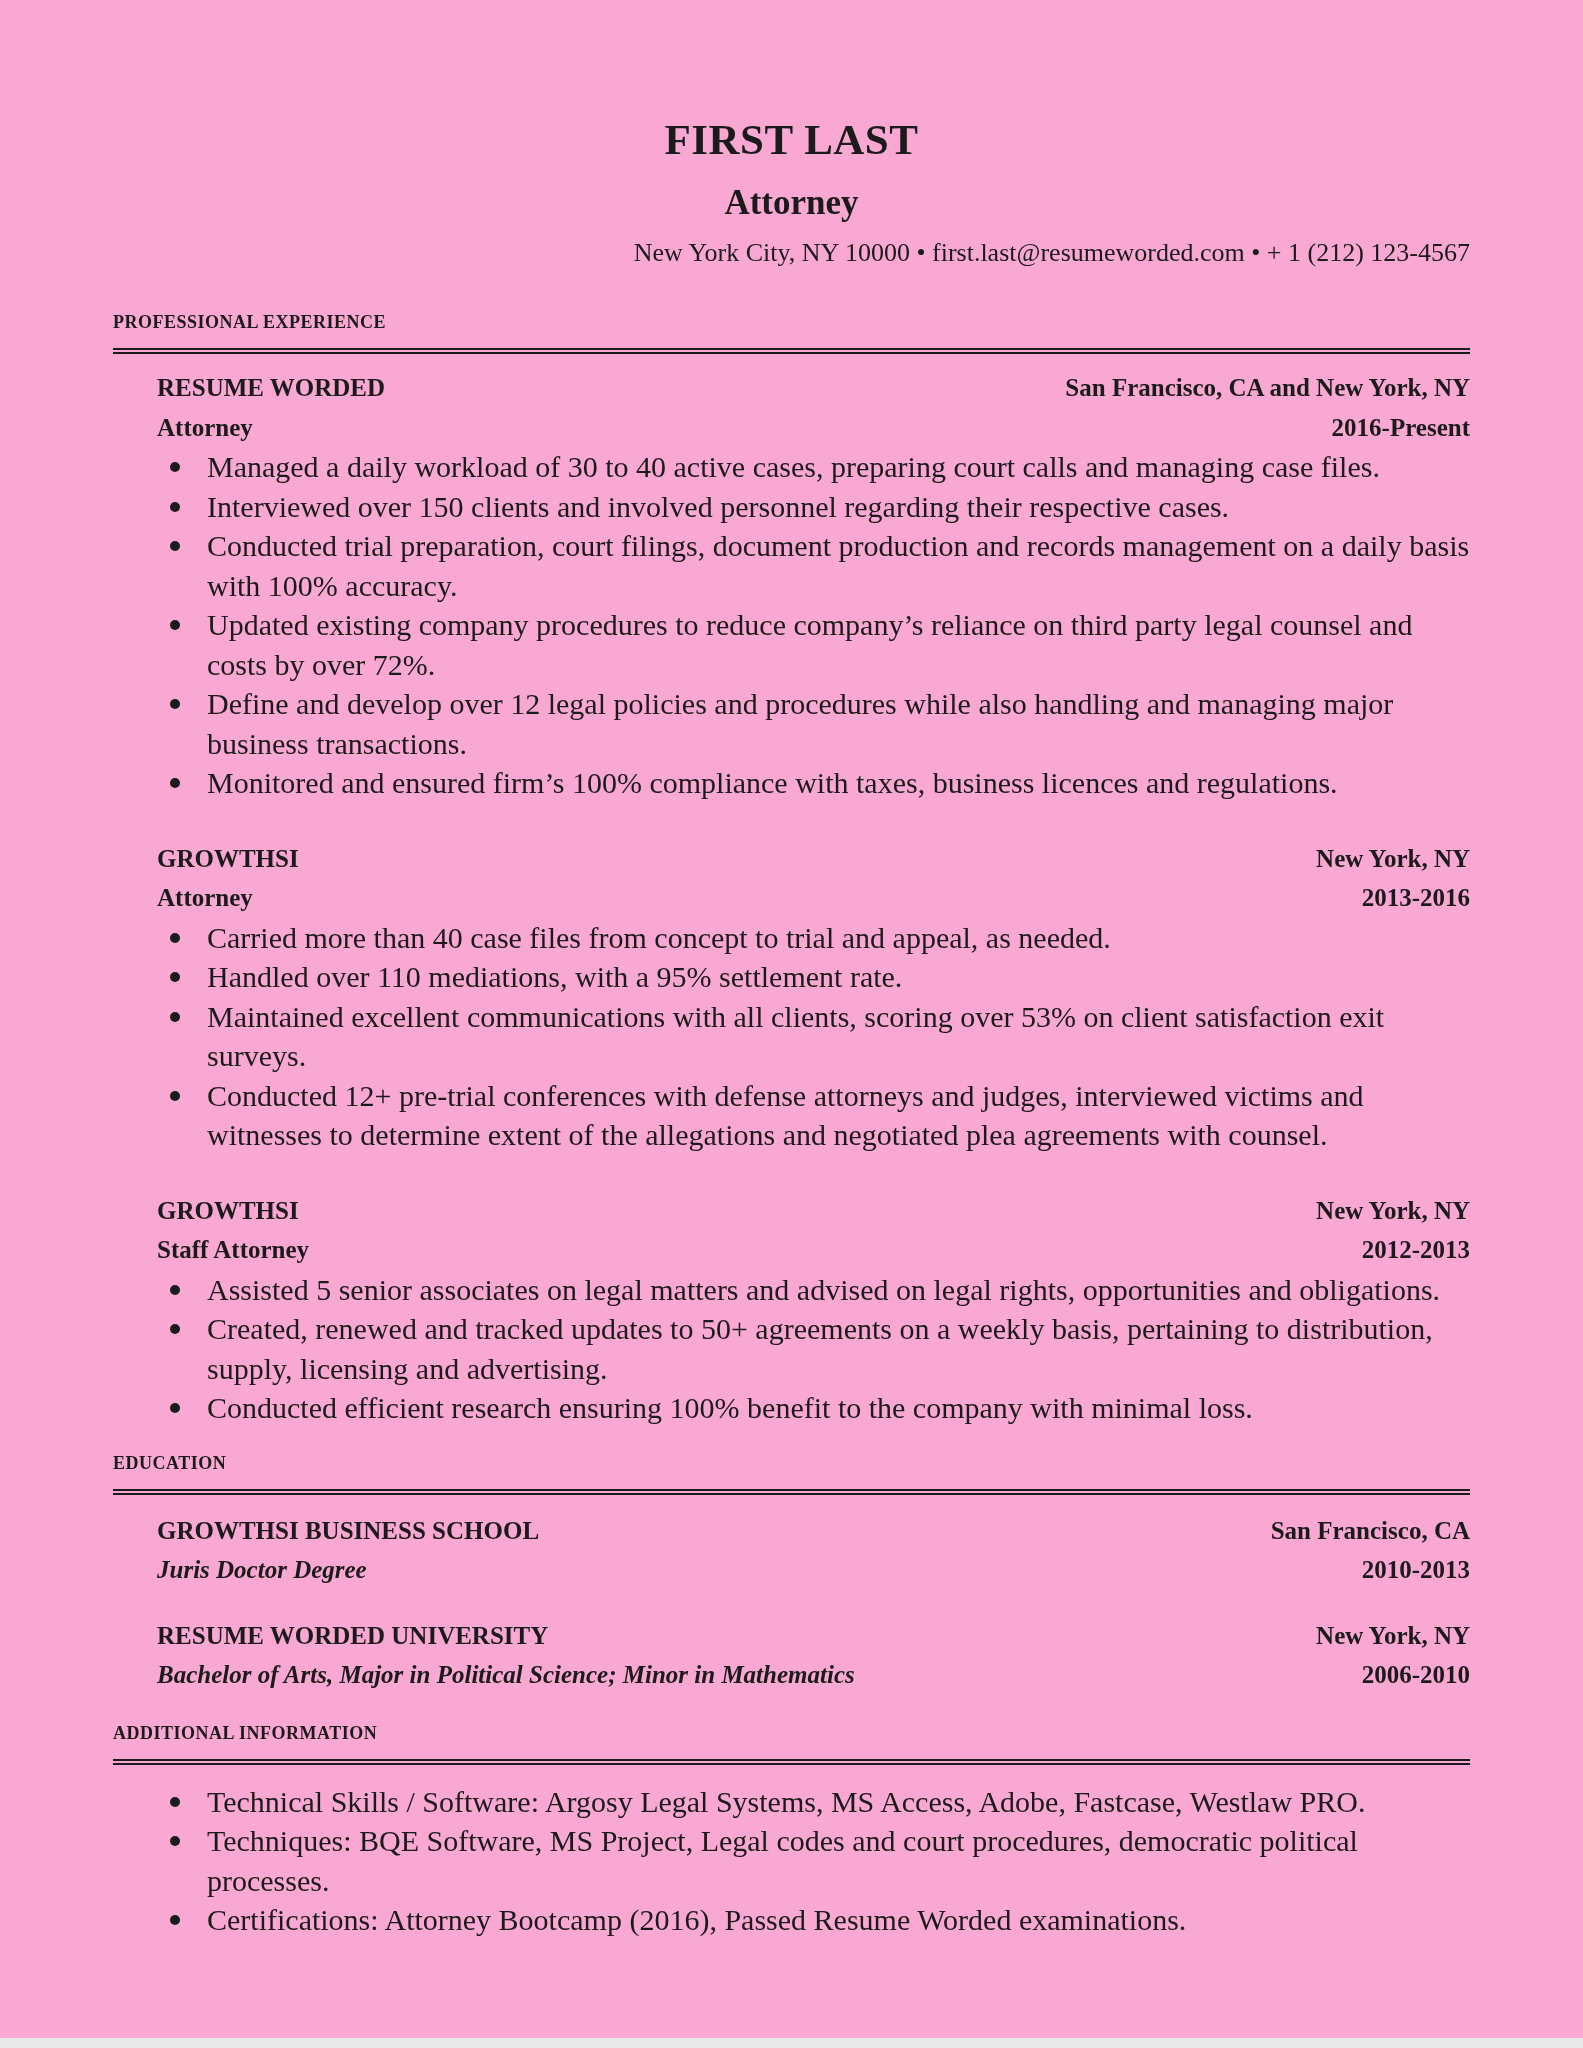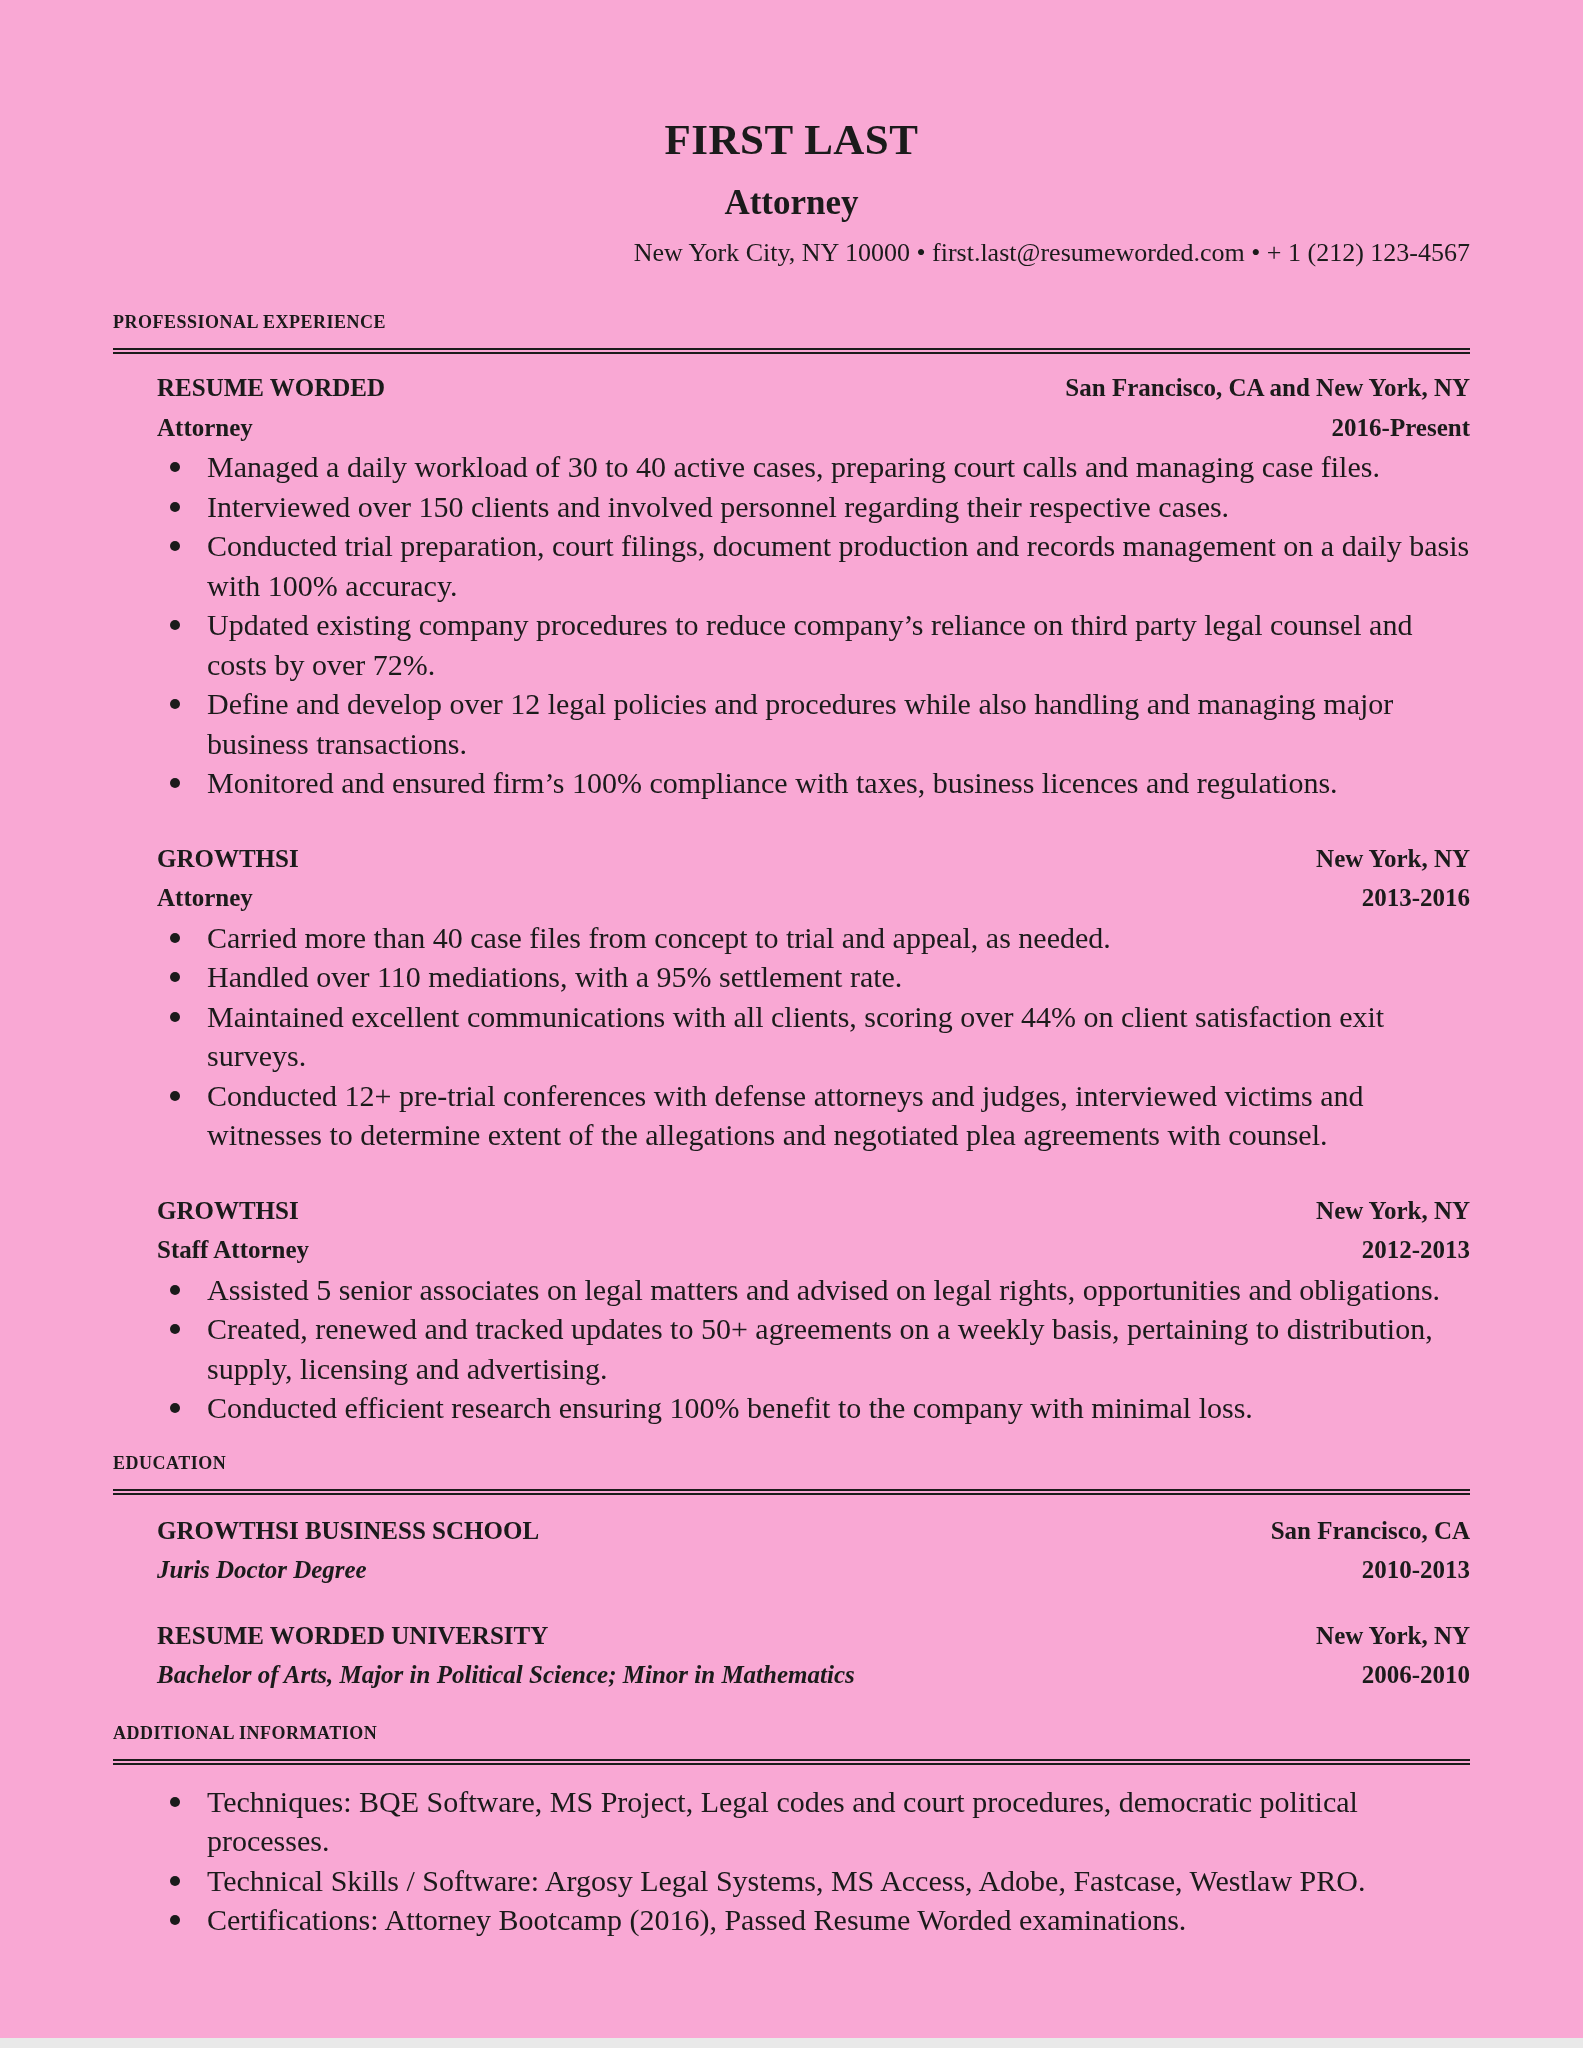--- a/index.html
+++ b/index.html
@@ -139,21 +139,21 @@
           <span class="bold">GROWTHSI</span>
           <span class="bold">New York, NY</span>
         </div>
         <div class="row">
           <span class="bold">Attorney</span>
           <span class="bold">2013-2016</span>
         </div>
         <ul class="bullets">
           <li>Carried more than 40 case files from concept to trial and appeal, as needed.</li>
           <li>Handled over 110 mediations, with a 95% settlement rate.</li>
-          <li>Maintained excellent communications with all clients, scoring over 44% on client satisfaction exit surveys.</li>
+          <li>Maintained excellent communications with all clients, scoring over 53% on client satisfaction exit surveys.</li>
           <li>Conducted 12+ pre-trial conferences with defense attorneys and judges, interviewed victims and witnesses to determine extent of the allegations and negotiated plea agreements with counsel.</li>
         </ul>
       </article>
 
       <article class="job">
         <div class="row">
           <span class="bold">GROWTHSI</span>
           <span class="bold">New York, NY</span>
         </div>
         <div class="row">
@@ -192,21 +192,21 @@
           <span class="bold ital">Bachelor of Arts, Major in Political Science; Minor in Mathematics</span>
           <span class="bold">2006-2010</span>
         </div>
       </article>
     </section>
 
     <section class="section additional">
       <h3 class="sec-title">ADDITIONAL INFORMATION</h3>
       <div class="rule"></div>
       <ul class="bullets">
+        <li>Technical Skills / Software: Argosy Legal Systems, MS Access, Adobe, Fastcase, Westlaw PRO.</li>
         <li>Techniques: BQE Software, MS Project, Legal codes and court procedures, democratic political processes.</li>
-        <li>Technical Skills / Software: Argosy Legal Systems, MS Access, Adobe, Fastcase, Westlaw PRO.</li>
         <li>Certifications: Attorney Bootcamp (2016), Passed Resume Worded examinations.</li>
       </ul>
     </section>
 
   </div>
   <div class="page-bottom-edge"></div>
 </div>
 
 </body></html>

